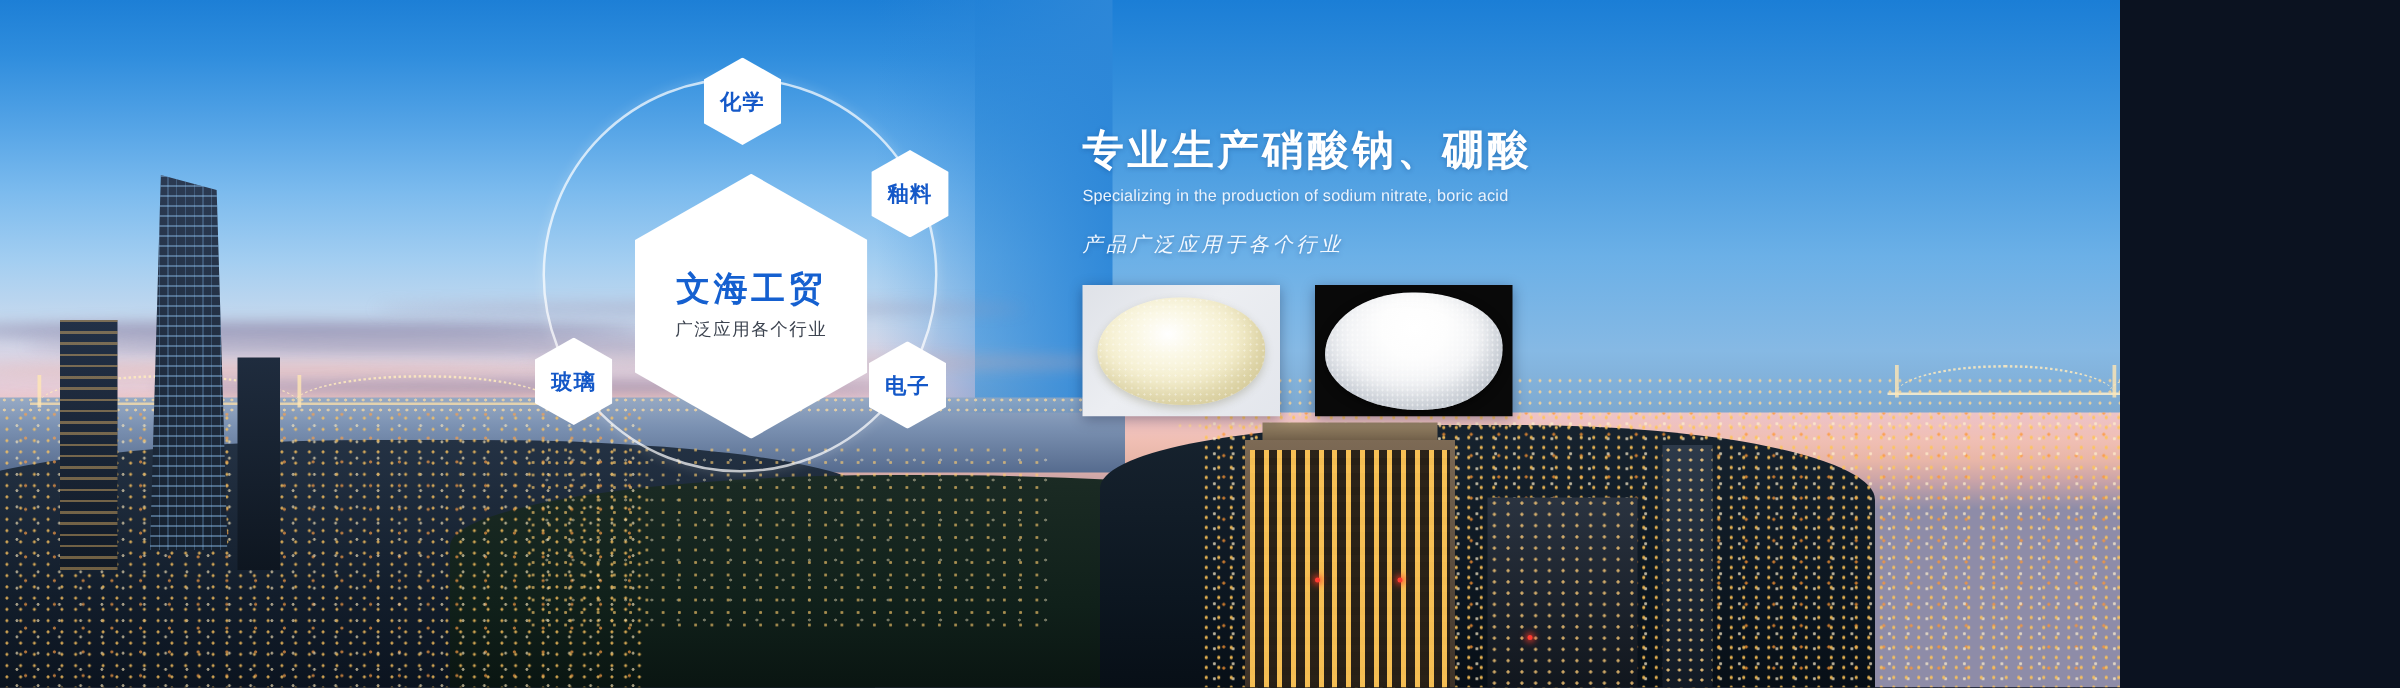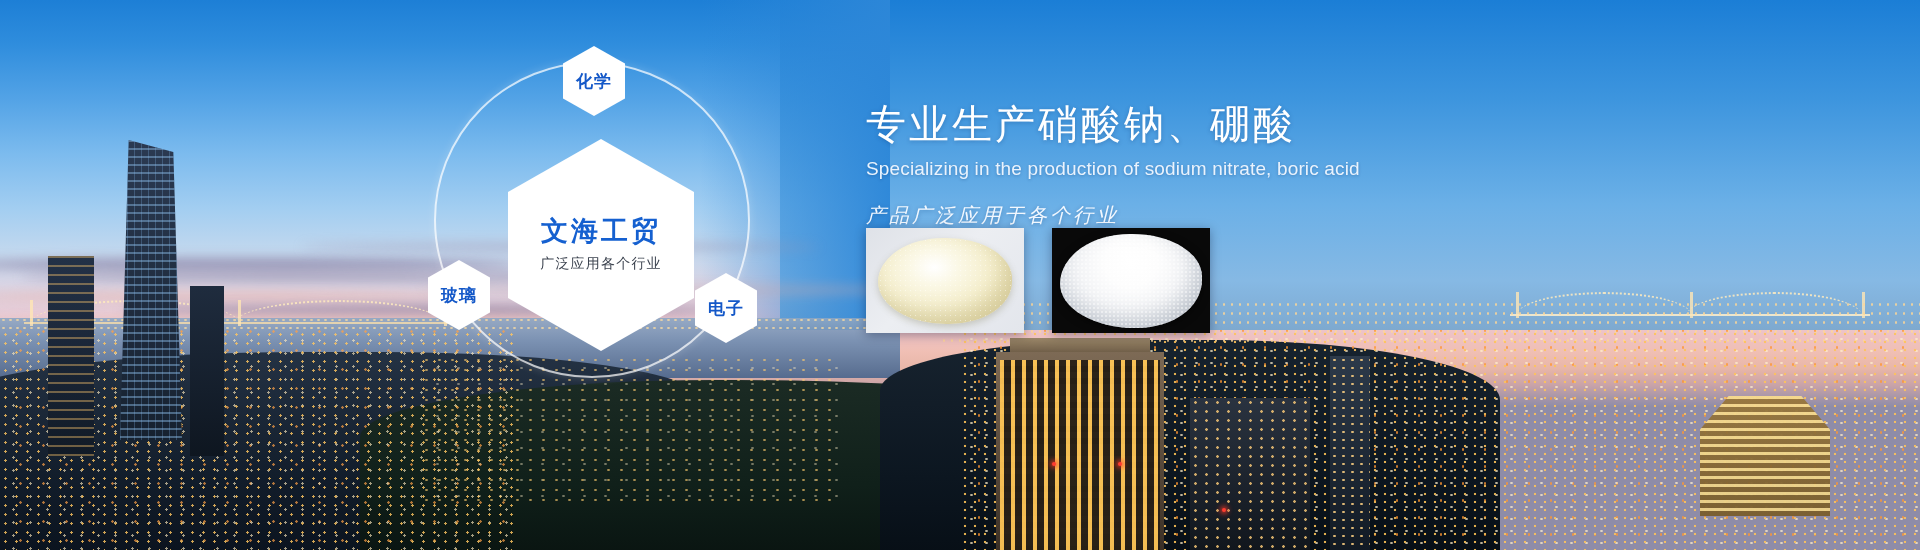--- a/index.html
+++ b/index.html
@@ -2,21 +2,21 @@
 <html><head>
 <meta charset="utf-8">
 <style>
   * { margin:0; padding:0; box-sizing:border-box; }
   html, body {
     width:1920px; height:550px; overflow:hidden;
     font-family:"Liberation Sans", sans-serif;
     background:#0b1220;
   }
   .banner {
-    position:relative; width:1920px; height:550px; overflow:hidden;
+    position:relative; width:1696px; height:550px; overflow:hidden;
   }
 
   
   .bg-sky {
     position:absolute; inset:0;
     background:
       linear-gradient(to bottom,
         #1d7fd6 0%, #2f8ddd 8%, #53a3e6 18%, #7cbbee 28%,
         #a3cef1 38%, #c3d8ee 46%, #d9d4e4 52%, #e7cbd6 57%,
         #eec2c3 61%, #f0bfb4 64%, #e8b6a8 67%, #c9a3a8 70%, #8e8ca8 74%);
@@ -247,43 +247,43 @@
   .hex-center .title {
     font-size:27px; font-weight:bold; color:#1560d0;
     letter-spacing:3px; line-height:1.1; margin-bottom:8px;
   }
   .hex-center .sub {
     font-size:14px; font-weight:normal; color:#3d4450; letter-spacing:1.2px;
   }
 
   .hx-huaxue  { left:563px; top:46px; }
   .hx-yiyao   { left:428px; top:122px; }
-  .hx-boli    { left:428px; top:260px; }
+  .hx-boli    { left:428px; top:270px; }
   .hx-yejin   { left:563px; top:355px; }
   .hx-dianzi  { left:695px; top:273px; }
   .hx-youliao { left:697px; top:120px; }
   .hx-center  { left:508px; top:139px; }
 
   
   .copy { position:absolute; left:866px; top:100px; width:640px; }
   .copy .headline {
-    font-size:40px; font-weight:normal; color:#ffffff;
+    font-size:33px; font-weight:bold; color:#ffffff;
     letter-spacing:3px; line-height:1.22;
     text-shadow:0 1px 4px rgba(10,50,110,.30);
   }
   .copy .headline-en {
     margin-top:9px;
-    font-size:19px; color:#eaf3fd; letter-spacing:.15px;
+    font-size:13px; color:#eaf3fd; letter-spacing:.15px;
     text-shadow:0 1px 3px rgba(10,50,110,.30);
   }
   .copy .tagline {
     margin-top:22px;
     font-family:"Liberation Serif", serif;
     font-style:italic;
-    font-size:20px; color:#f2f8ff; letter-spacing:3px;
+    font-size:16px; color:#f2f8ff; letter-spacing:3px;
     text-shadow:0 1px 4px rgba(10,50,110,.35);
   }
 
   
   .photos { position:absolute; left:866px; top:228px; display:flex; gap:28px; }
   .photo {
     width:158px; height:105px; position:relative; overflow:hidden;
     box-shadow:0 2px 10px rgba(0,10,40,.35);
   }
   
@@ -372,20 +372,23 @@
 
   <div class="roof-red" style="left:1052px; top:462px;"></div>
   <div class="roof-red" style="left:1118px; top:462px;"></div>
   <div class="roof-red" style="left:1222px; top:508px;"></div>
 
   <div class="ring"></div>
 
   <div class="hex hex-sm hx-huaxue">
     <span>化学</span>
   </div>
+  <div class="hex hex-sm hx-youliao">
+    <span>釉料</span>
+  </div>
   <div class="hex hex-sm hx-dianzi">
     <span>电子</span>
   </div>
   <div class="hex hex-sm hx-boli">
     <span>玻璃</span>
   </div>
 
   <div class="hex hex-center hx-center">
     <div class="title">文海工贸</div>
     <div class="sub">广泛应用各个行业</div>

